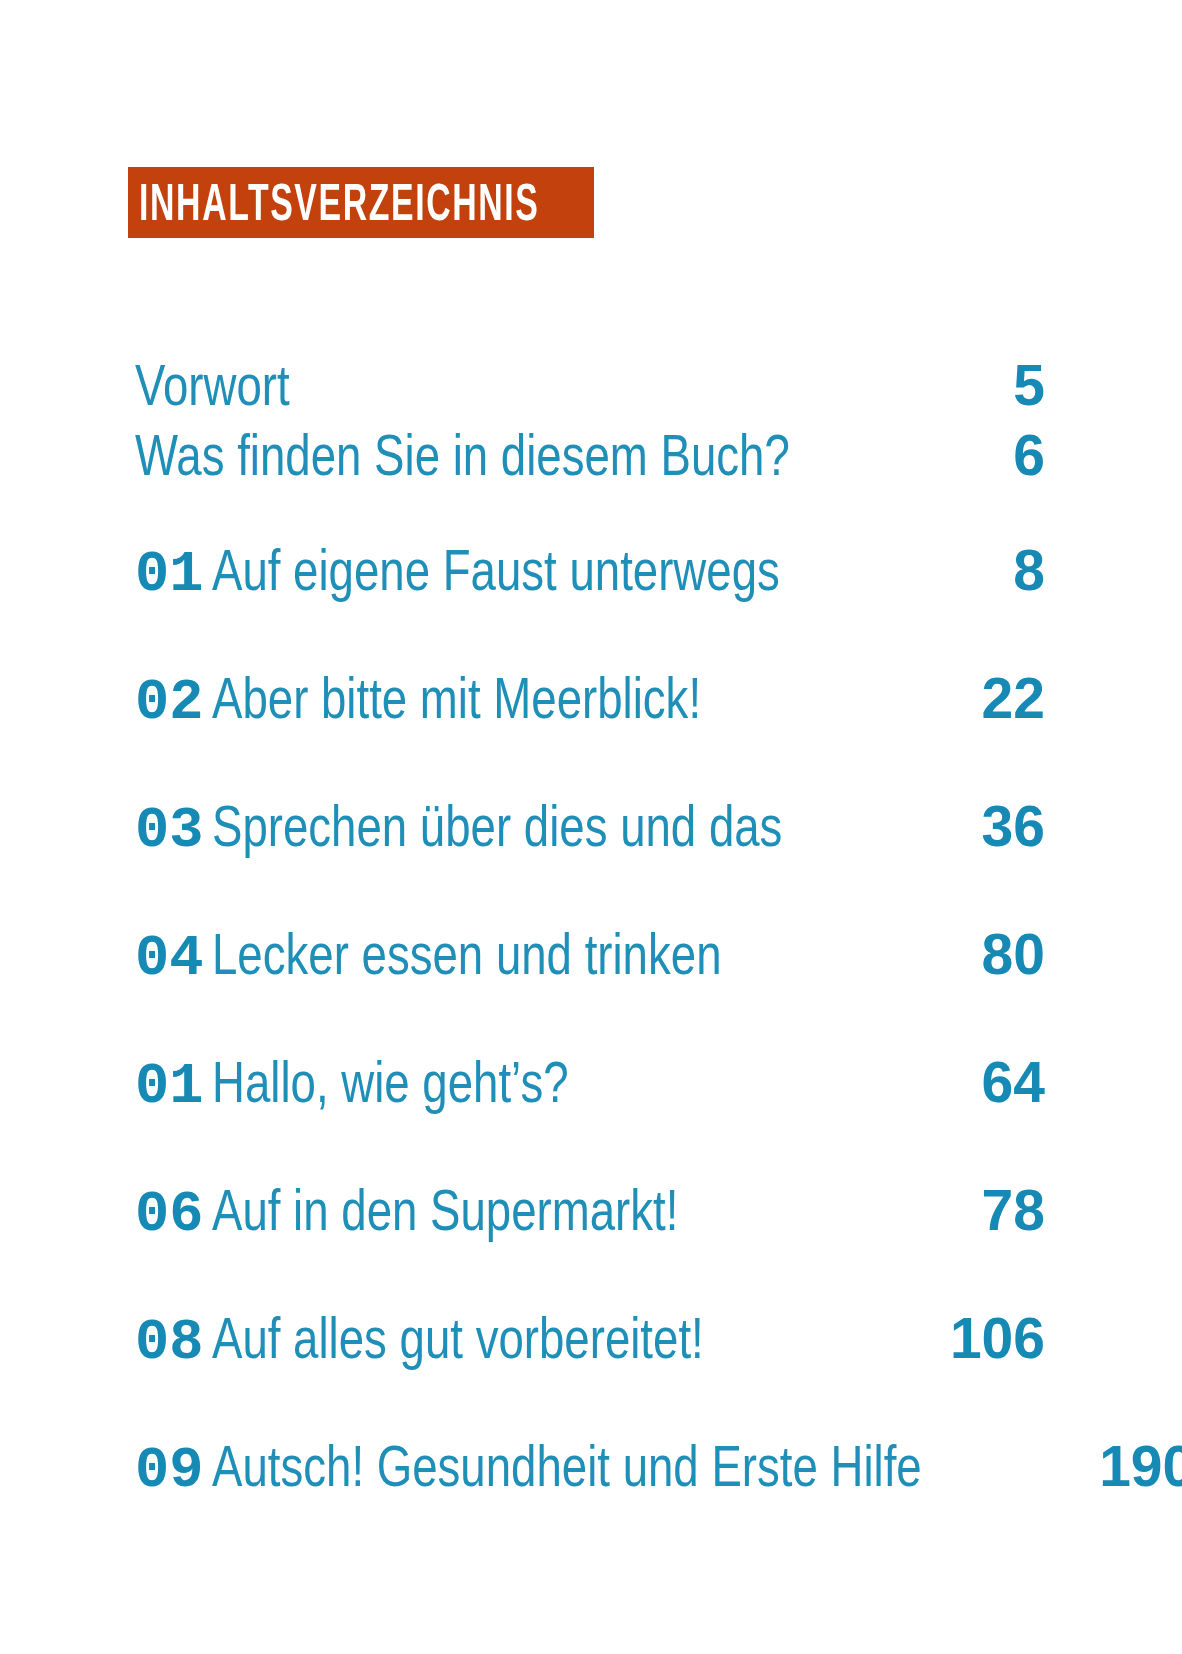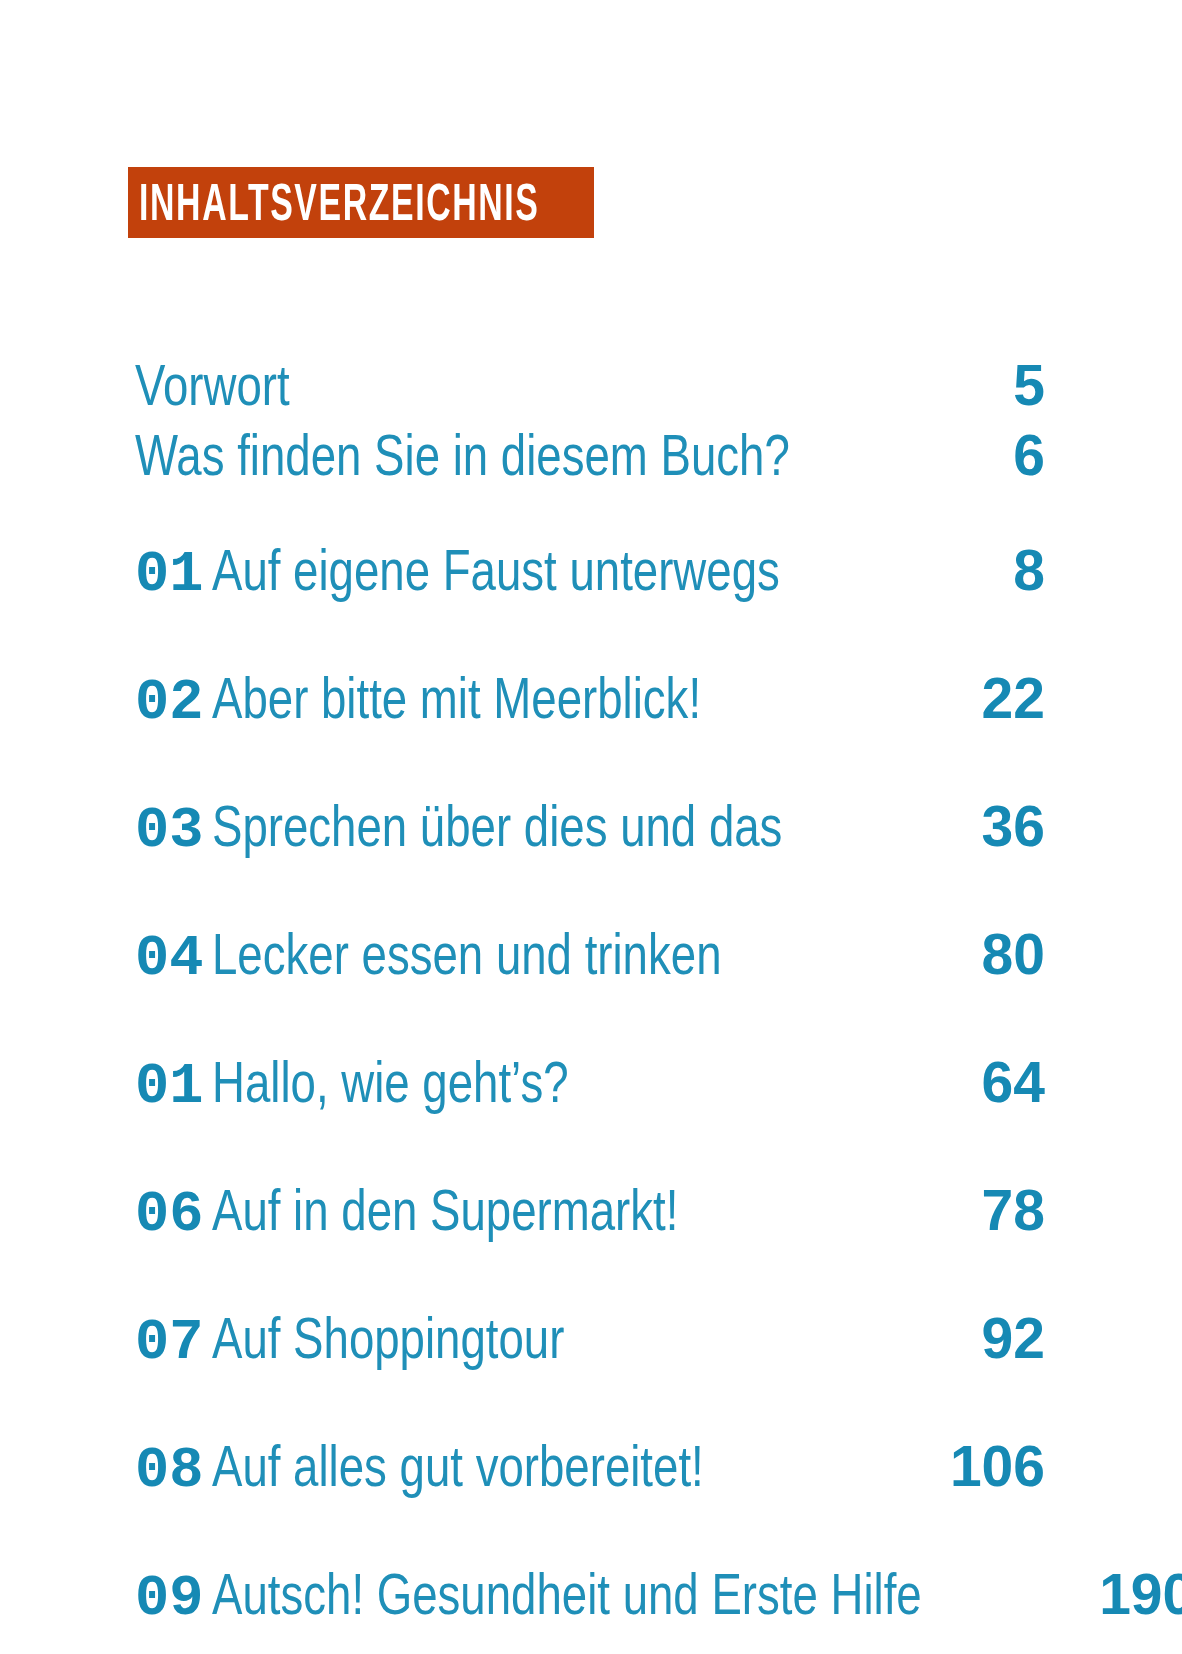--- a/index.html
+++ b/index.html
@@ -123,25 +123,20 @@
     <span class="title">Hallo, wie geht’s?</span>
     <span class="page-num">64</span>
   </div>
 
   <div class="row chapter">
     <span class="num">06</span>
     <span class="title">Auf in den Supermarkt!</span>
     <span class="page-num">78</span>
   </div>
 
-  <div class="row chapter">
-    <span class="num">07</span>
-    <span class="title">Auf Shoppingtour</span>
-    <span class="page-num">92</span>
-  </div>
 
   <div class="row chapter">
     <span class="num">08</span>
     <span class="title">Auf alles gut vorbereitet!</span>
     <span class="page-num">106</span>
   </div>
 
   <div class="row chapter">
     <span class="num">09</span>
     <span class="title">Autsch! Gesundheit und Erste Hilfe</span>

